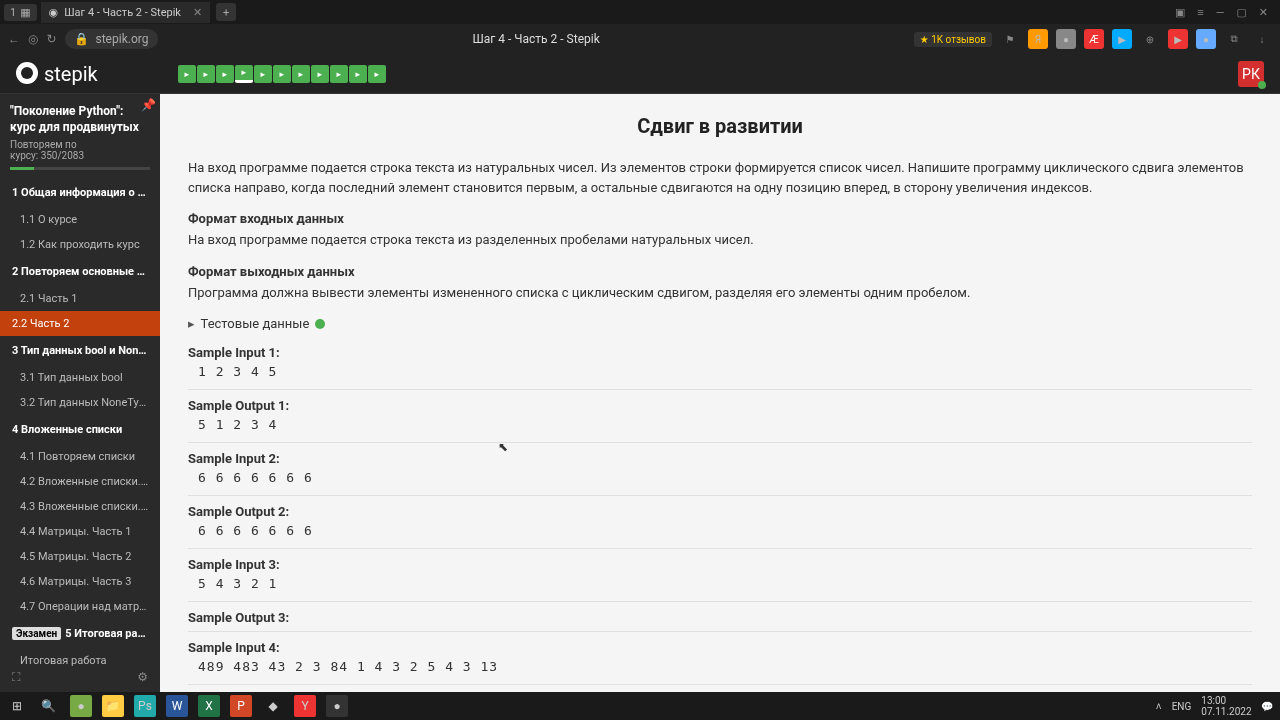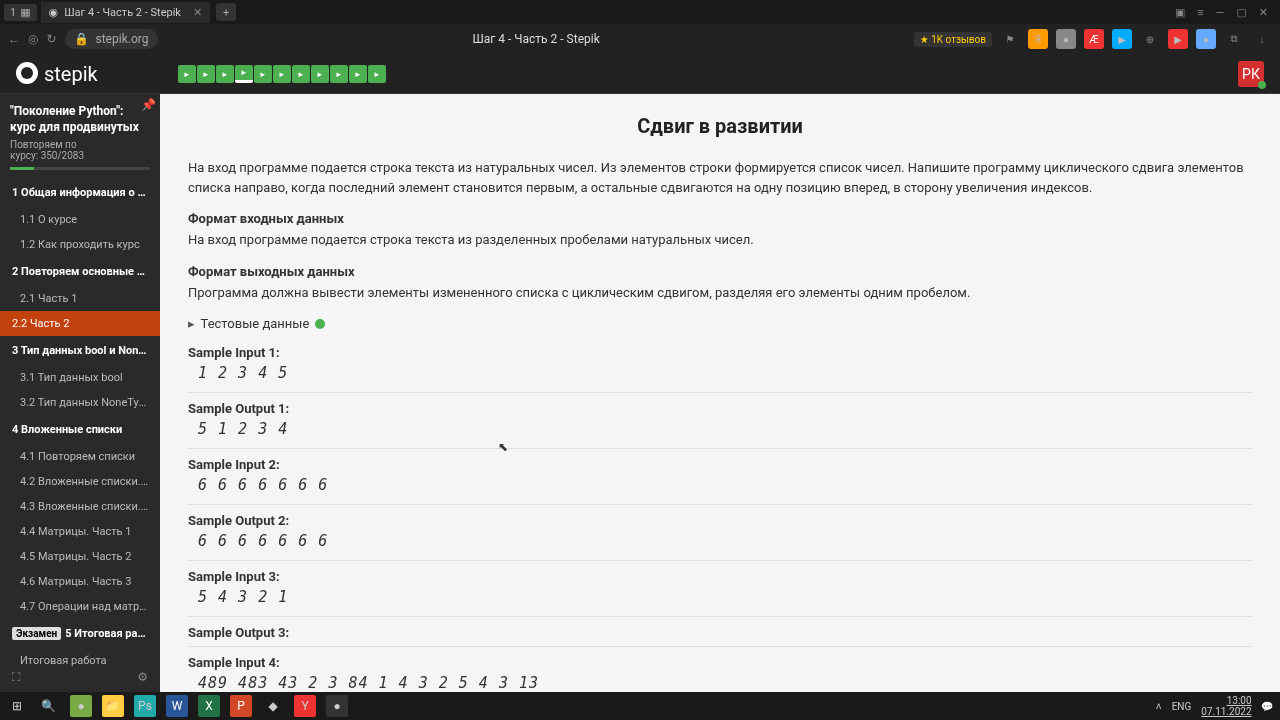--- a/index.html
+++ b/index.html
@@ -54,30 +54,30 @@
 
 .content { flex: 1; background: #f5f5f5; color: #333; padding: 20px 28px; overflow-y: auto; }
 .content h2 { text-align: center; font-size: 20px; margin-bottom: 20px; color: #222; }
 .content p { font-size: 13px; line-height: 1.5; margin-bottom: 14px; }
 .content .section-title { font-weight: bold; font-size: 13px; margin-bottom: 4px; }
 .content .test-data { display: flex; align-items: center; gap: 6px; font-size: 13px; margin: 10px 0 14px; cursor: pointer; }
 .content .test-data .tri { color: #555; }
 .content .test-data .dot { width: 10px; height: 10px; background: #4caf50; border-radius: 50%; }
 .content .sample { margin-bottom: 8px; border-bottom: 1px solid #e0e0e0; padding-bottom: 6px; }
 .content .sample-label { font-weight: bold; font-size: 13px; }
-.content .sample-val { font-family: monospace; font-size: 15px; padding: 4px 0 4px 10px; letter-spacing: 1px; font-style: italic; }
+.content .sample-val { font-family: monospace; font-size: 13px; padding: 4px 0 4px 10px; letter-spacing: 1px; }
 
 
 .cursor { position: absolute; left: 498px; top: 440px; font-size: 12px; color: #333; pointer-events: none; }
 
 
 .taskbar { height: 28px; background: #1a1a1a; display: flex; align-items: center; padding: 0 6px; gap: 10px; position: absolute; bottom: 0; left: 0; right: 0; }
 .taskbar .tb-icon { width: 22px; height: 22px; display: flex; align-items: center; justify-content: center; cursor: pointer; font-size: 12px; color: #ccc; border-radius: 2px; }
 .taskbar .tb-right { margin-left: auto; display: flex; align-items: center; gap: 10px; font-size: 10px; color: #ccc; }
-.taskbar .tb-right .time { text-align: right; line-height: 1.1; text-decoration: underline; }
+.taskbar .tb-right .time { text-align: left; line-height: 1.1; }
 </style>
 </head>
 <body>
 
 <div class="titlebar">
   <div class="tab-btn">
     <span>1</span>
     <span>▦</span>
   </div>
   <div class="tab-active">

